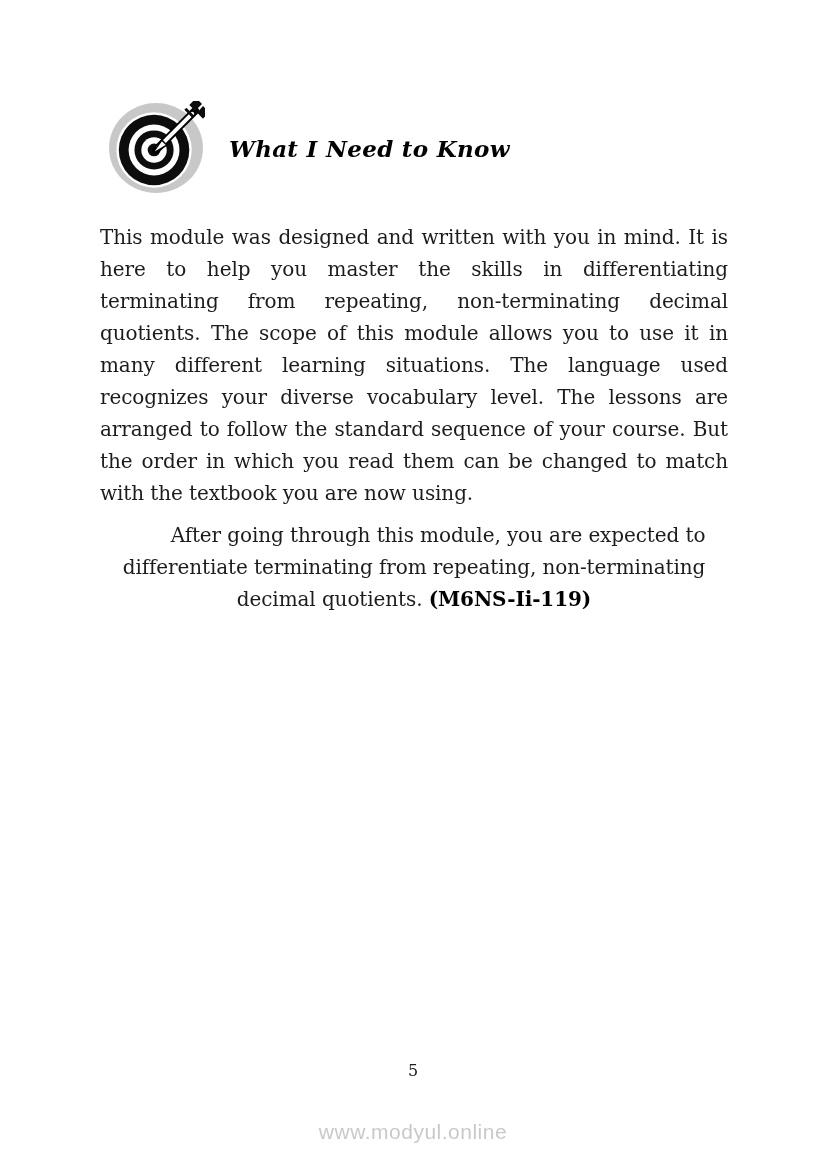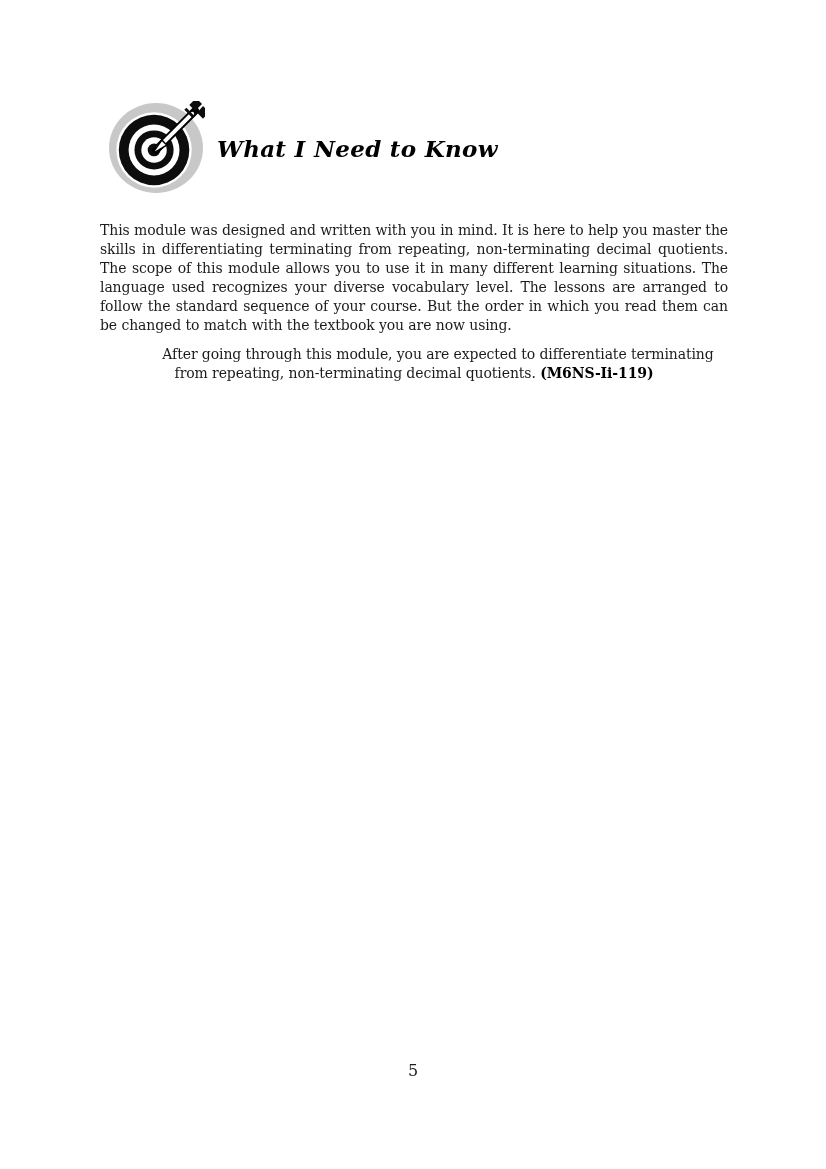--- a/index.html
+++ b/index.html
@@ -17,21 +17,21 @@
     overflow: hidden;
     font-family: "DejaVu Serif", serif;
     color: #1c1c1c;
   }
   .header {
     position: absolute;
     top: 101px;
     left: 107px;
     display: flex;
     align-items: center;
-    gap: 12px;
+    gap: 24px;
   }
   .icon-wrap {
     width: 98px;
     height: 94px;
     flex: 0 0 auto;
   }
   .icon-wrap svg { display: block; width: 100%; height: 100%; }
   .module-title {
     margin: 0;
     font-family: "DejaVu Serif", serif;
@@ -40,22 +40,22 @@
     font-size: 23px;
     letter-spacing: 0.3px;
     color: #000000;
     white-space: nowrap;
   }
   .content {
     position: absolute;
     top: 221px;
     left: 100px;
     width: 628px;
-    font-size: 14px;
-    line-height: 19px;
+    font-size: 20px;
+    line-height: 32px;
     letter-spacing: -0.1px;
   }
   .para-intro {
     margin: 0;
     text-align: justify;
   }
   .para-objective {
     margin: 10px 0 0 0;
     text-align: center;
     text-indent: 48px;
@@ -116,14 +116,15 @@
     <h1 class="module-title">What I Need to Know</h1>
   </div>
 
   <div class="content">
     <p class="para-intro">This module was designed and written with you in mind. It is here to help you master the skills in differentiating terminating from repeating, non-terminating decimal quotients. The scope of this module allows you to use it in many different learning situations. The language used recognizes your diverse vocabulary level. The lessons are arranged to follow the standard sequence of your course. But the order in which you read them can be changed to match with the textbook you are now using.</p>
     <p class="para-objective"><span>After going through this module, you are expected to differentiate terminating from repeating, non-terminating decimal quotients. </span><span class="competency-code">(M6NS-Ii-119)</span></p>
   </div>
 
   <div class="page-number">5</div>
 
+  <div class="watermark">www.modyul.online</div>
 
 </div>
 
 </body></html>

